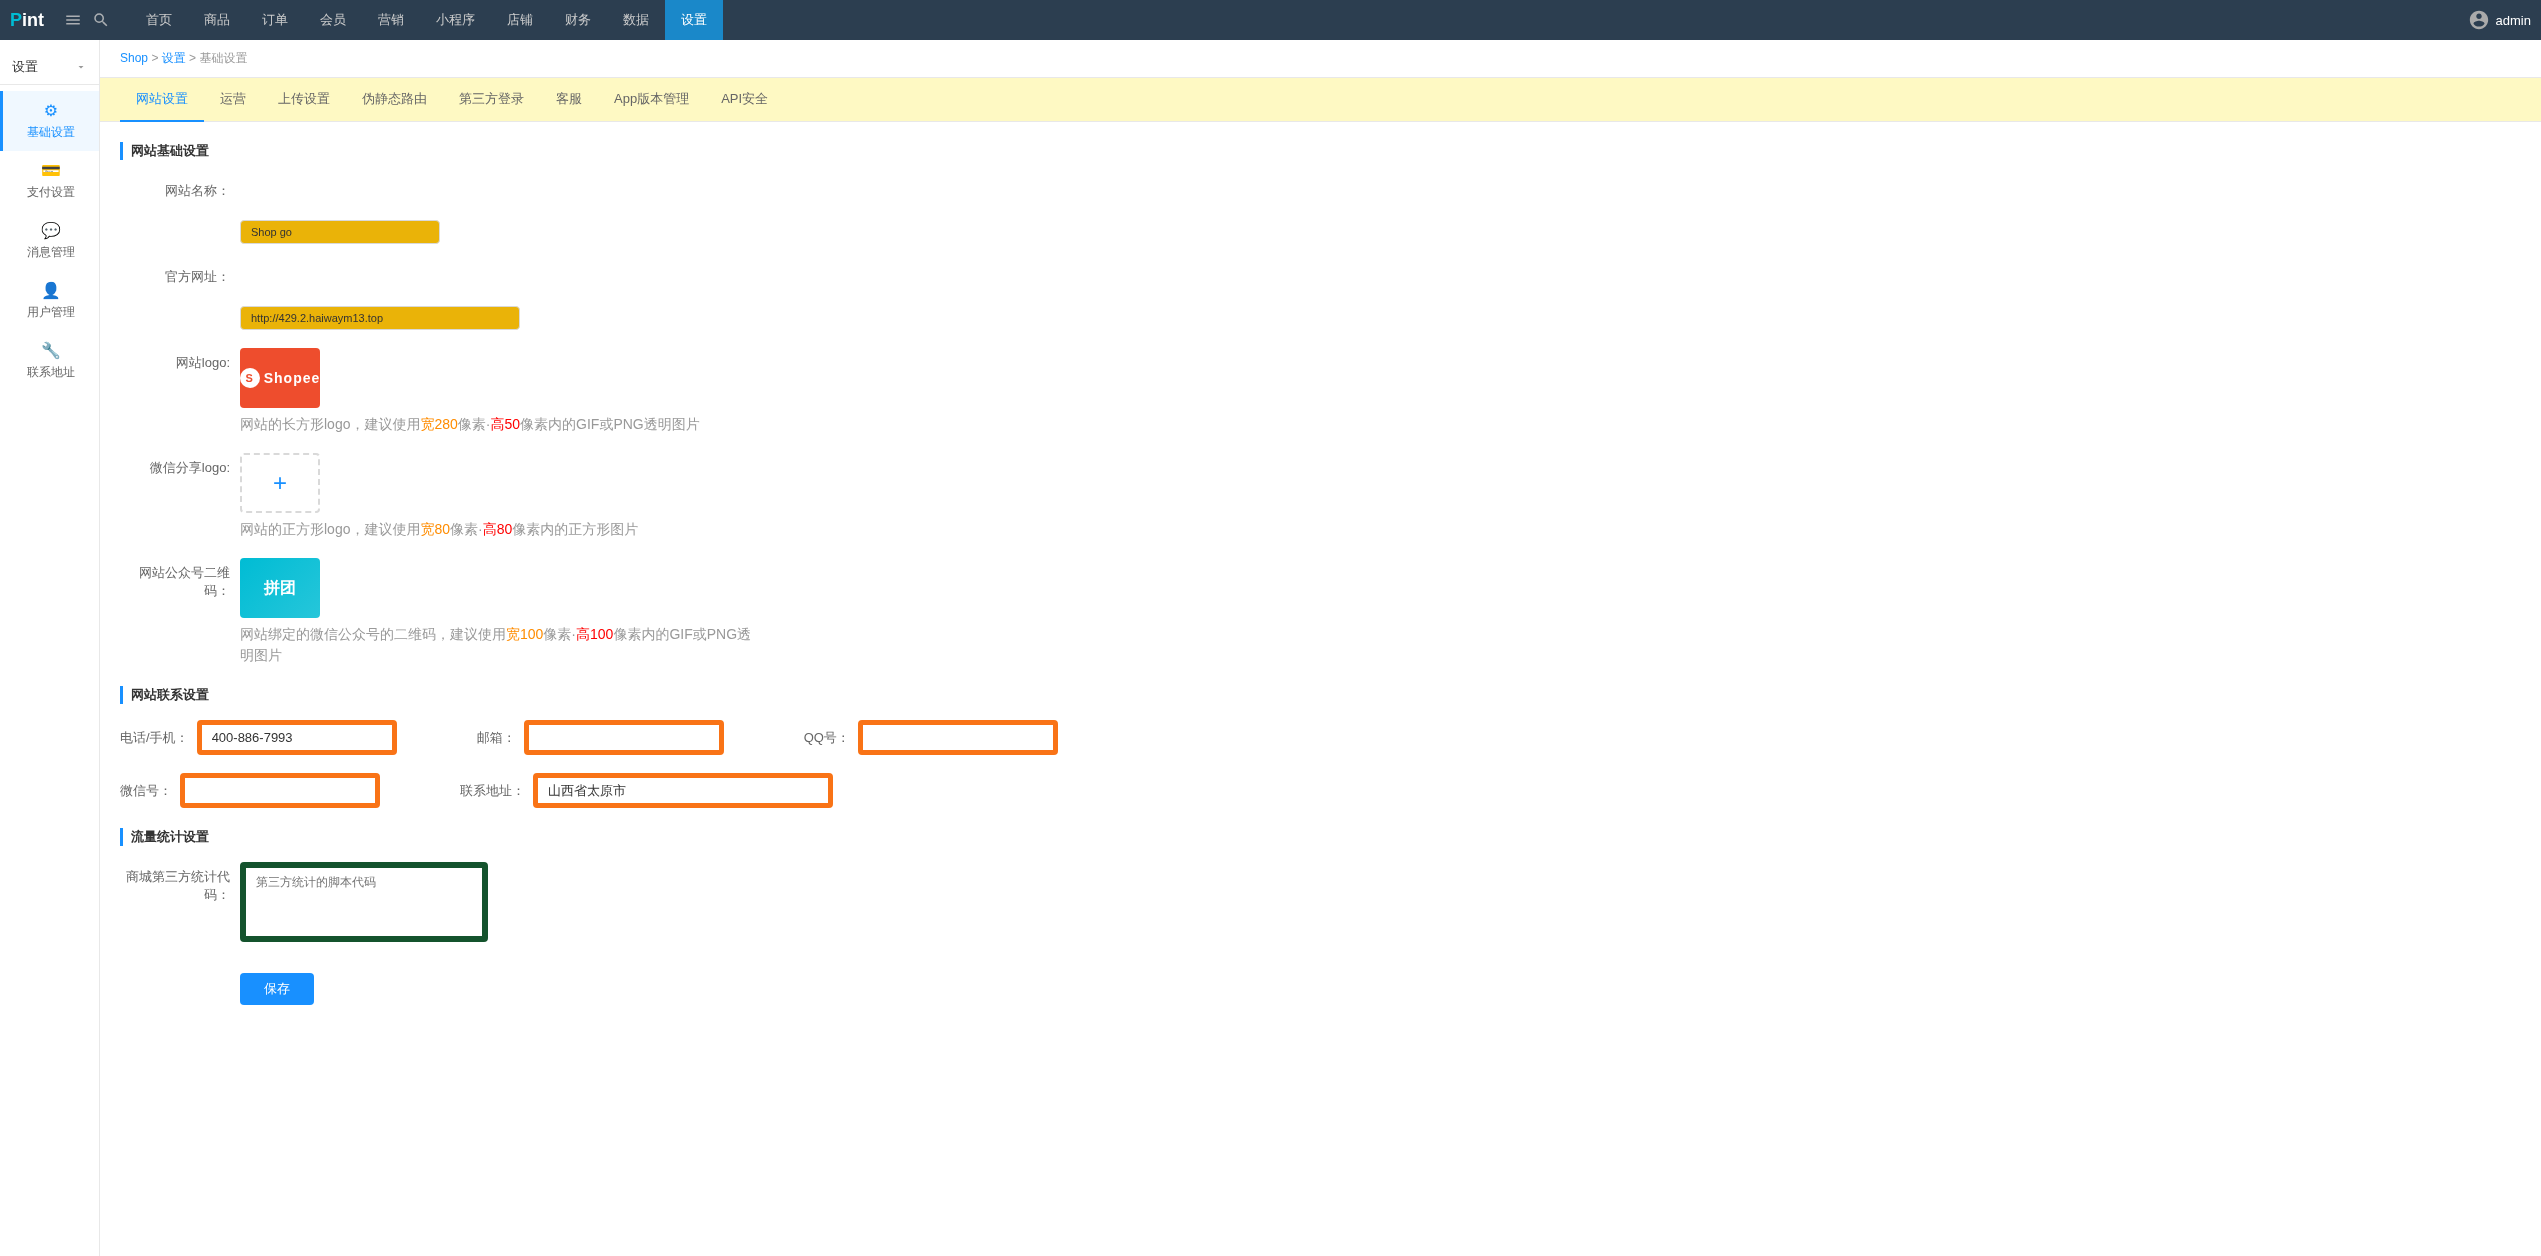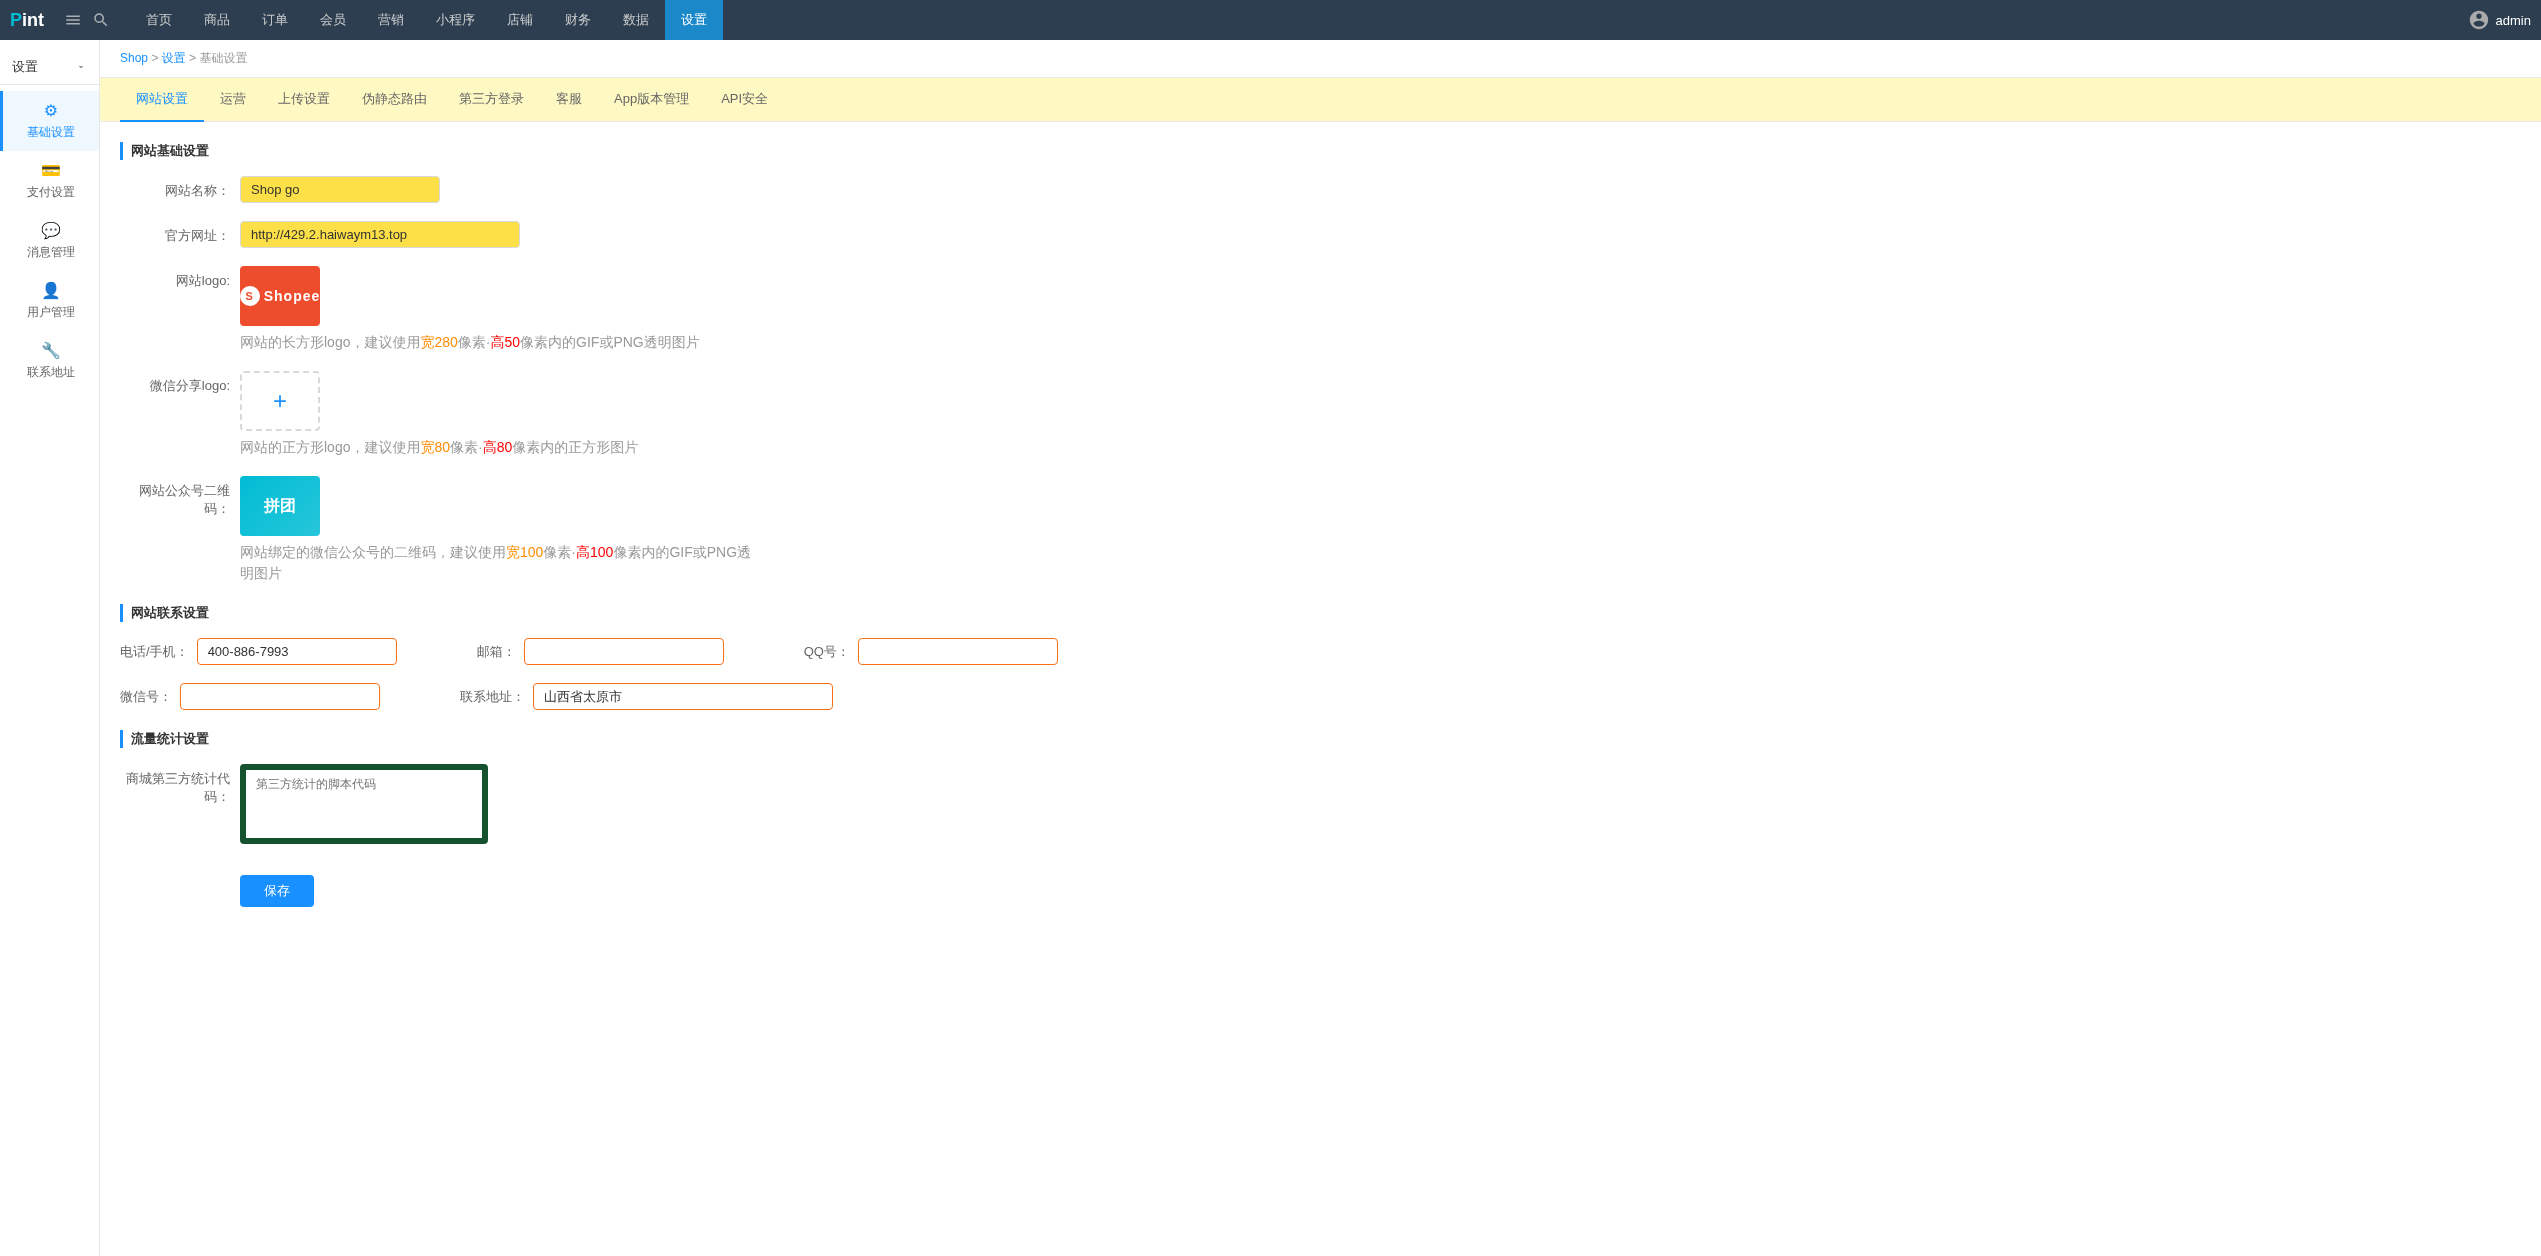--- a/index.html
+++ b/index.html
@@ -148,25 +148,26 @@
       flex-shrink: 0;
     }
     .form-control-wrap {
       flex: 1;
       max-width: 520px;
     }
     .form-input {
       border: 1px solid #d9d9d9;
       border-radius: 4px;
       padding: 5px 10px;
-      font-size: 13px;
+      font-size: 11px;
       color: #333;
       width: 100%;
       outline: none;
-      background: #fde047;
+      background: #eab308;
+      margin-top: 44px;
     }
 
     .logo-upload-box {
       width: 80px; height: 60px;
       border: 2px dashed #d9d9d9;
       border-radius: 4px;
       display: flex; align-items: center; justify-content: center;
       cursor: pointer;
       font-size: 20px; color: #bbb;
       overflow: hidden;
@@ -222,21 +223,21 @@
       align-items: center;
       gap: 8px;
     }
     .contact-label {
       white-space: nowrap;
       color: #666;
       font-size: 13px;
       flex-shrink: 0;
     }
     .contact-input {
-      border: 1px solid #f97316;
+      border: 5px solid #f97316;
       border-radius: 4px;
       padding: 5px 10px;
       font-size: 13px;
       color: #333;
       width: 200px;
       outline: none;
     }
     .contact-input.wide { width: 300px; }
 
     .textarea-wrap textarea {

